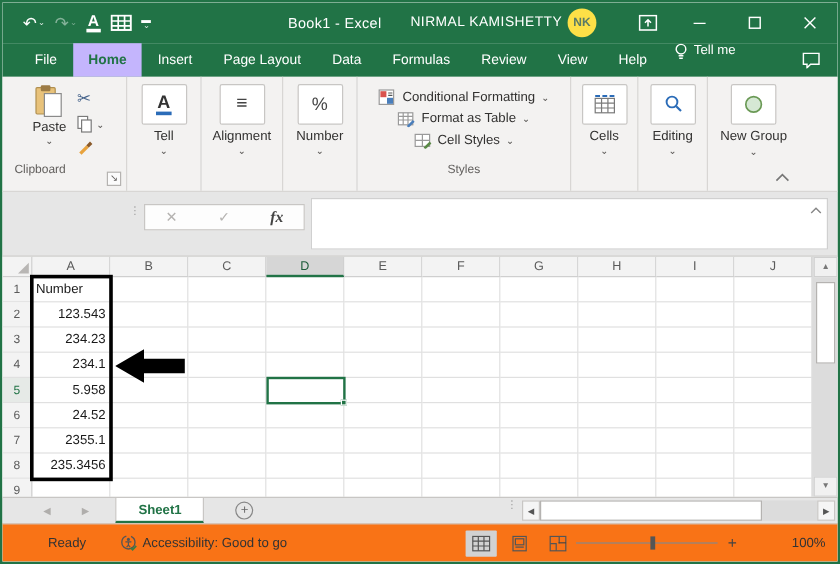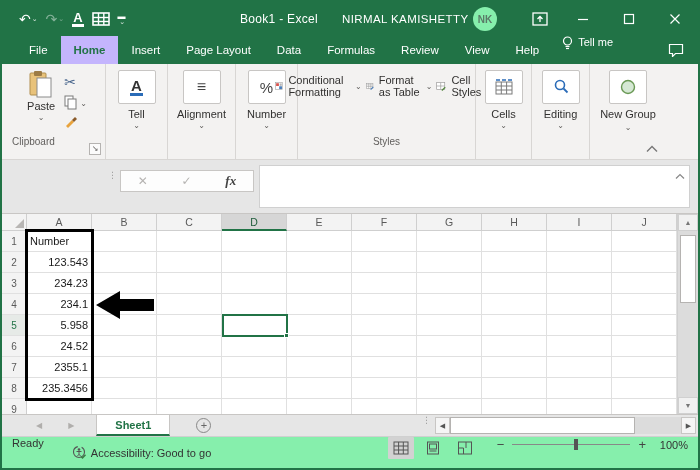--- a/index.html
+++ b/index.html
@@ -10,21 +10,21 @@
   
   .titlebar { height:34px; background:#217346; display:flex; align-items:center; color:#fff; position:relative; }
   .qat { display:flex; align-items:center; gap:2px; padding-left:14px; }
   .qat-btn { display:flex; align-items:center; color:#fff; font-size:14px; padding:0 3px; cursor:default; }
   .qat-btn .mini-caret { font-size:7px; margin-left:1px; opacity:.85; }
   .qat-btn.disabled { opacity:.45; }
   .qat-a { font-weight:bold; font-size:13px; border-bottom:3px solid #fff; line-height:13px; padding:0 1px; }
   .qat-grid svg { display:block; }
   .win-title { position:absolute; left:238px; font-size:12px; color:#fff; letter-spacing:.3px; }
   .user-name { position:absolute; left:340px; font-size:11.5px; color:#fff; letter-spacing:.4px; }
-  .avatar { position:absolute; left:471px; top:5px; width:24px; height:24px; border-radius:50%; background:#86efac; color:#5a7a67; font-size:10px; font-weight:bold; display:flex; align-items:center; justify-content:center; }
+  .avatar { position:absolute; left:471px; top:5px; width:24px; height:24px; border-radius:50%; background:#fde047; color:#5a7a67; font-size:10px; font-weight:bold; display:flex; align-items:center; justify-content:center; }
   .caption-btns { position:absolute; right:0; top:0; height:34px; display:flex; }
   .cap-btn { width:46px; height:34px; display:flex; align-items:center; justify-content:center; color:#fff; font-size:14px; }
   .ribbon-opts { width:40px; }
 
   
   .tabsrow { height:28px; background:#217346; display:flex; align-items:stretch; color:#fff; padding-left:14px; position:relative; }
   .rtab { padding:0 13px; display:flex; align-items:center; font-size:11.5px; cursor:default; }
   .rtab.active { background:#c4b5fd; color:#217346; font-weight:bold; }
   .tellme { display:flex; align-items:flex-start; gap:5px; padding:0 10px; }
   .feedback { position:absolute; right:14px; top:0; height:28px; display:flex; align-items:center; }
@@ -41,21 +41,21 @@
   .align-ic { font-size:16px; color:#444; }
   .pct-ic { font-size:15px; color:#444; }
   
   .clip-inner { display:flex; gap:2px; }
   .paste-stack { display:flex; flex-direction:column; align-items:center; width:42px; }
   .clip-col { display:flex; flex-direction:column; gap:5px; padding-top:4px; align-items:flex-start; }
   .clip-small { display:flex; align-items:center; gap:2px; font-size:12px; }
   .scissors { color:#44628a; font-size:14px; }
   .launcher { position:absolute; right:4px; bottom:4px; width:12px; height:12px; border:1px solid #b5b3b1; color:#605e5c; font-size:8px; line-height:10px; text-align:center; background:#fbfbfb; }
   
-  .styles-rows { display:flex; flex-direction:row; gap:4px; align-items:flex-end; padding:4px 10px 0 10px; }
+  .styles-rows { display:flex; flex-direction:column; gap:4px; align-items:center; padding:4px 10px 0 10px; }
   .style-item { display:flex; align-items:center; gap:5px; font-size:11px; color:#323130; }
   .style-item .bb-caret { margin:0; }
   .collapse-ribbon { position:absolute; right:8px; bottom:4px; color:#605e5c; }
 
   
   .formula { height:54px; background:#e6e6e6; position:relative; border-bottom:1px solid #c8c6c4; }
   .namebox { position:absolute; left:8px; top:10px; width:73px; height:22px; background:#fff; border:1px solid #c8c6c4; display:flex; align-items:center; padding:0 6px;margin-top:48px; }
   .namebox .nb-text { flex:1; font-size:11px; color:#333; }
   .nb-caret { color:#888; font-size:8px; }
   .fdots { position:absolute; left:106px; top:13px; color:#a0a0a0; font-size:9px; line-height:5px; letter-spacing:0; }
@@ -95,31 +95,31 @@
   .sheettab { margin-left:22px; background:#fff; border-right:1px solid #c8c6c4; border-left:1px solid #c8c6c4; border-bottom:2px solid #217346; color:#217346; font-weight:bold; font-size:11px; display:flex; align-items:center; padding:0 18px; }
   .addsheet { width:15px; height:15px; border:1px solid #888; border-radius:50%; color:#666; font-size:11px; line-height:13px; text-align:center; margin:3px 0 0 26px; }
   .sdots { position:absolute; left:420px; top:3px; color:#a0a0a0; font-size:9px; line-height:5px; }
   .hscroll { position:absolute; left:433px; right:2px; top:2px; bottom:2px; display:flex; }
   .hs-btn { width:15px; background:#f5f5f5; border:1px solid #c8c6c4; display:flex; align-items:center; justify-content:center; color:#555; font-size:7px; }
   .hs-thumb { width:185px; background:#fff; border:1px solid #b5b3b1; }
   .hs-track { flex:1; background:#dcdcdc; }
   .hs-right { margin-left:auto; }
 
   
-  .statusbar { height:32px; background:#86efac; border-top:1px solid #d0d0d0; display:flex; position:relative; }
+  .statusbar { height:32px; background:#f97316; border-top:1px solid #d0d0d0; display:flex; align-items:center; position:relative;padding-left:28px; }
   .status-ready { padding-left:10px; font-size:11px; color:#333; }
   .acc-wrap { display:flex; align-items:center; gap:4px; margin-left:28px; color:#333; font-size:11px; }
   .views { position:absolute; left:386px; display:flex; gap:6px; }
   .view-btn { width:26px; height:22px; display:flex; align-items:center; justify-content:center; border-radius:1px; }
   .view-btn.active { background:#d2d2d2; }
   .zoomctl { position:absolute; right:10px; display:flex; align-items:center; gap:8px; }
   .zoom-line { width:118px; height:1px; background:#888; position:relative; }
   .zoom-handle { position:absolute; left:62px; top:-5px; width:4px; height:11px; background:#555; }
   .zoom-sign { font-size:13px; color:#444; }
-  .zoom-pct { font-size:11px; color:#333; width:34px; text-align:right; }
+  .zoom-pct { font-size:11px; color:#333; width:34px; text-align:right;margin-left:32px; }
 </style>
 </head>
 <body>
 
 <div id="win">
 
   <div class="titlebar">
     <div class="qat">
       <span class="qat-btn">
           <span>↶</span>

